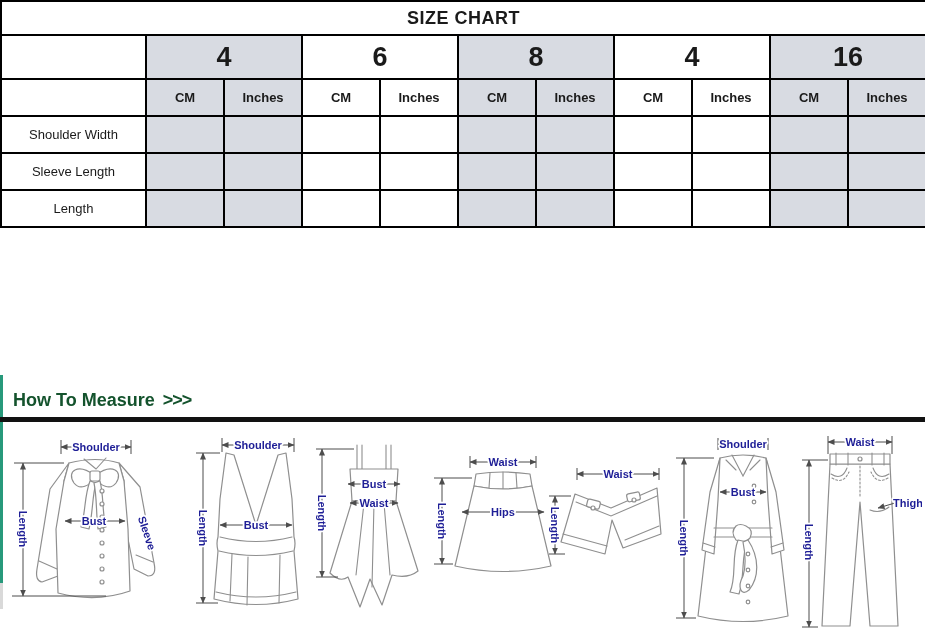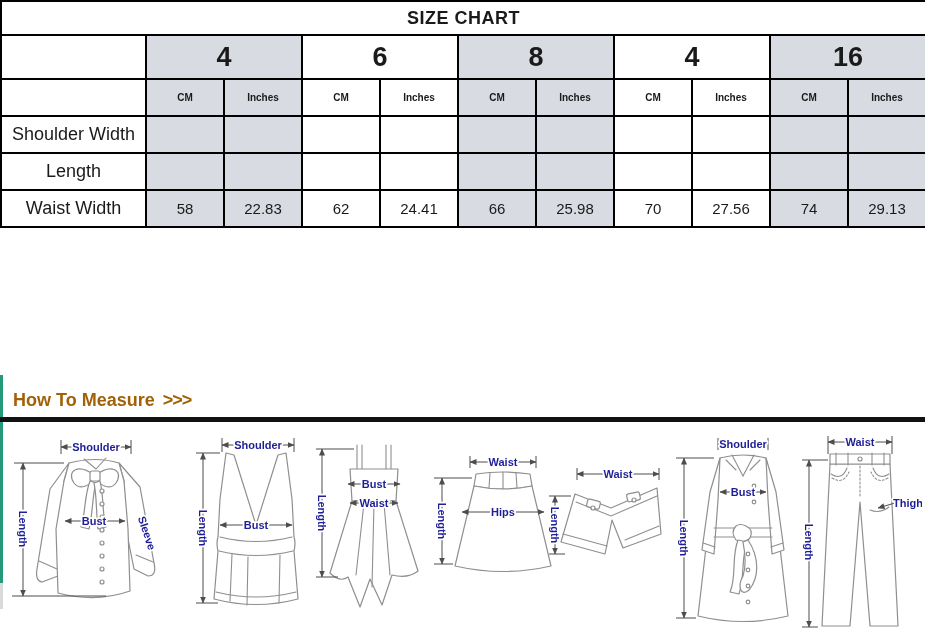--- a/index.html
+++ b/index.html
@@ -6,30 +6,30 @@
   .page{position:relative;width:925px;height:632px;background:#fff;overflow:hidden;
         font-family:"Liberation Sans",sans-serif;}
 
   
   table.size-chart{position:absolute;left:0;top:0;width:925px;border-collapse:collapse;
         table-layout:fixed;}
   table.size-chart td{border:2px solid #000;text-align:center;vertical-align:middle;
         padding:0;color:#1a1a1a;}
   td.title-cell{height:32px;font-size:18px;font-weight:bold;color:#000;letter-spacing:.5px;}
   td.size-cell{height:42px;font-size:27px;font-weight:bold;color:#fe1515;}
-  td.unit-cell{height:33px;font-size:10px;font-weight:bold;color:#111;}
-  td.row-label{height:35px;font-size:18px;color:#222;}
+  td.unit-cell{height:33px;font-size:13px;font-weight:bold;color:#111;}
+  td.row-label{height:35px;font-size:13px;color:#222;}
   td.val-cell{height:35px;font-size:15px;color:#222;}
   td.shaded{background:#d8dbe2;}
 
   
   .accent-strip{position:absolute;left:0;top:375px;width:3px;height:208px;background:#27997b;}
   .accent-tail{position:absolute;left:0;top:583px;width:3px;height:26px;background:#d9d9d9;}
   .measure-heading{position:absolute;left:13px;top:390px;font-size:18px;font-weight:bold;
-        color:#a16207;white-space:nowrap;}
+        color:#14532d;white-space:nowrap;}
   .measure-heading .arrows{margin-left:8px;letter-spacing:-1px;}
   .divider{position:absolute;left:0;top:417px;width:925px;height:5px;background:#121212;}
 
   
   .fig{position:absolute;}
   .fig .art{fill:#fff;stroke:#8f8f8f;stroke-width:1.2;stroke-linejoin:round;}
   .fig .ln{fill:none;stroke:#8f8f8f;stroke-width:1.1;stroke-linecap:round;}
   .fig .dim{stroke:#4d4d4d;stroke-width:1;fill:none;}
   .fig text{font-family:"Liberation Sans",sans-serif;font-weight:bold;font-size:11px;
         fill:#1e1e96;text-anchor:middle;paint-order:stroke;stroke:#fff;stroke-width:3.5px;
@@ -86,44 +86,44 @@
           <td class="val-cell"></td>
           <td class="val-cell"></td>
           <td class="val-cell shaded"></td>
           <td class="val-cell shaded"></td>
           <td class="val-cell"></td>
           <td class="val-cell"></td>
           <td class="val-cell shaded"></td>
           <td class="val-cell shaded"></td>
         </tr>
         <tr>
+          <td class="row-label">Sleeve Length</td>
+          <td class="val-cell shaded"></td>
+          <td class="val-cell shaded"></td>
+          <td class="val-cell"></td>
+          <td class="val-cell"></td>
+          <td class="val-cell shaded"></td>
+          <td class="val-cell shaded"></td>
+          <td class="val-cell"></td>
+          <td class="val-cell"></td>
+          <td class="val-cell shaded"></td>
+          <td class="val-cell shaded"></td>
+        </tr>
+        <tr>
           <td class="row-label">Length</td>
           <td class="val-cell shaded"></td>
           <td class="val-cell shaded"></td>
           <td class="val-cell"></td>
           <td class="val-cell"></td>
           <td class="val-cell shaded"></td>
           <td class="val-cell shaded"></td>
           <td class="val-cell"></td>
           <td class="val-cell"></td>
           <td class="val-cell shaded"></td>
           <td class="val-cell shaded"></td>
-        </tr>
-        <tr>
-          <td class="row-label">Waist Width</td>
-          <td class="val-cell shaded">58</td>
-          <td class="val-cell shaded">22.83</td>
-          <td class="val-cell">62</td>
-          <td class="val-cell">24.41</td>
-          <td class="val-cell shaded">66</td>
-          <td class="val-cell shaded">25.98</td>
-          <td class="val-cell">70</td>
-          <td class="val-cell">27.56</td>
-          <td class="val-cell shaded">74</td>
-          <td class="val-cell shaded">29.13</td>
         </tr>
       </tbody>
   </table>
 
   <div class="accent-strip"></div>
   <div class="accent-tail"></div>
   <div class="measure-heading">
     <span>How To Measure</span><span class="arrows">&gt;&gt;&gt;</span>
   </div>
   <div class="divider"></div>

